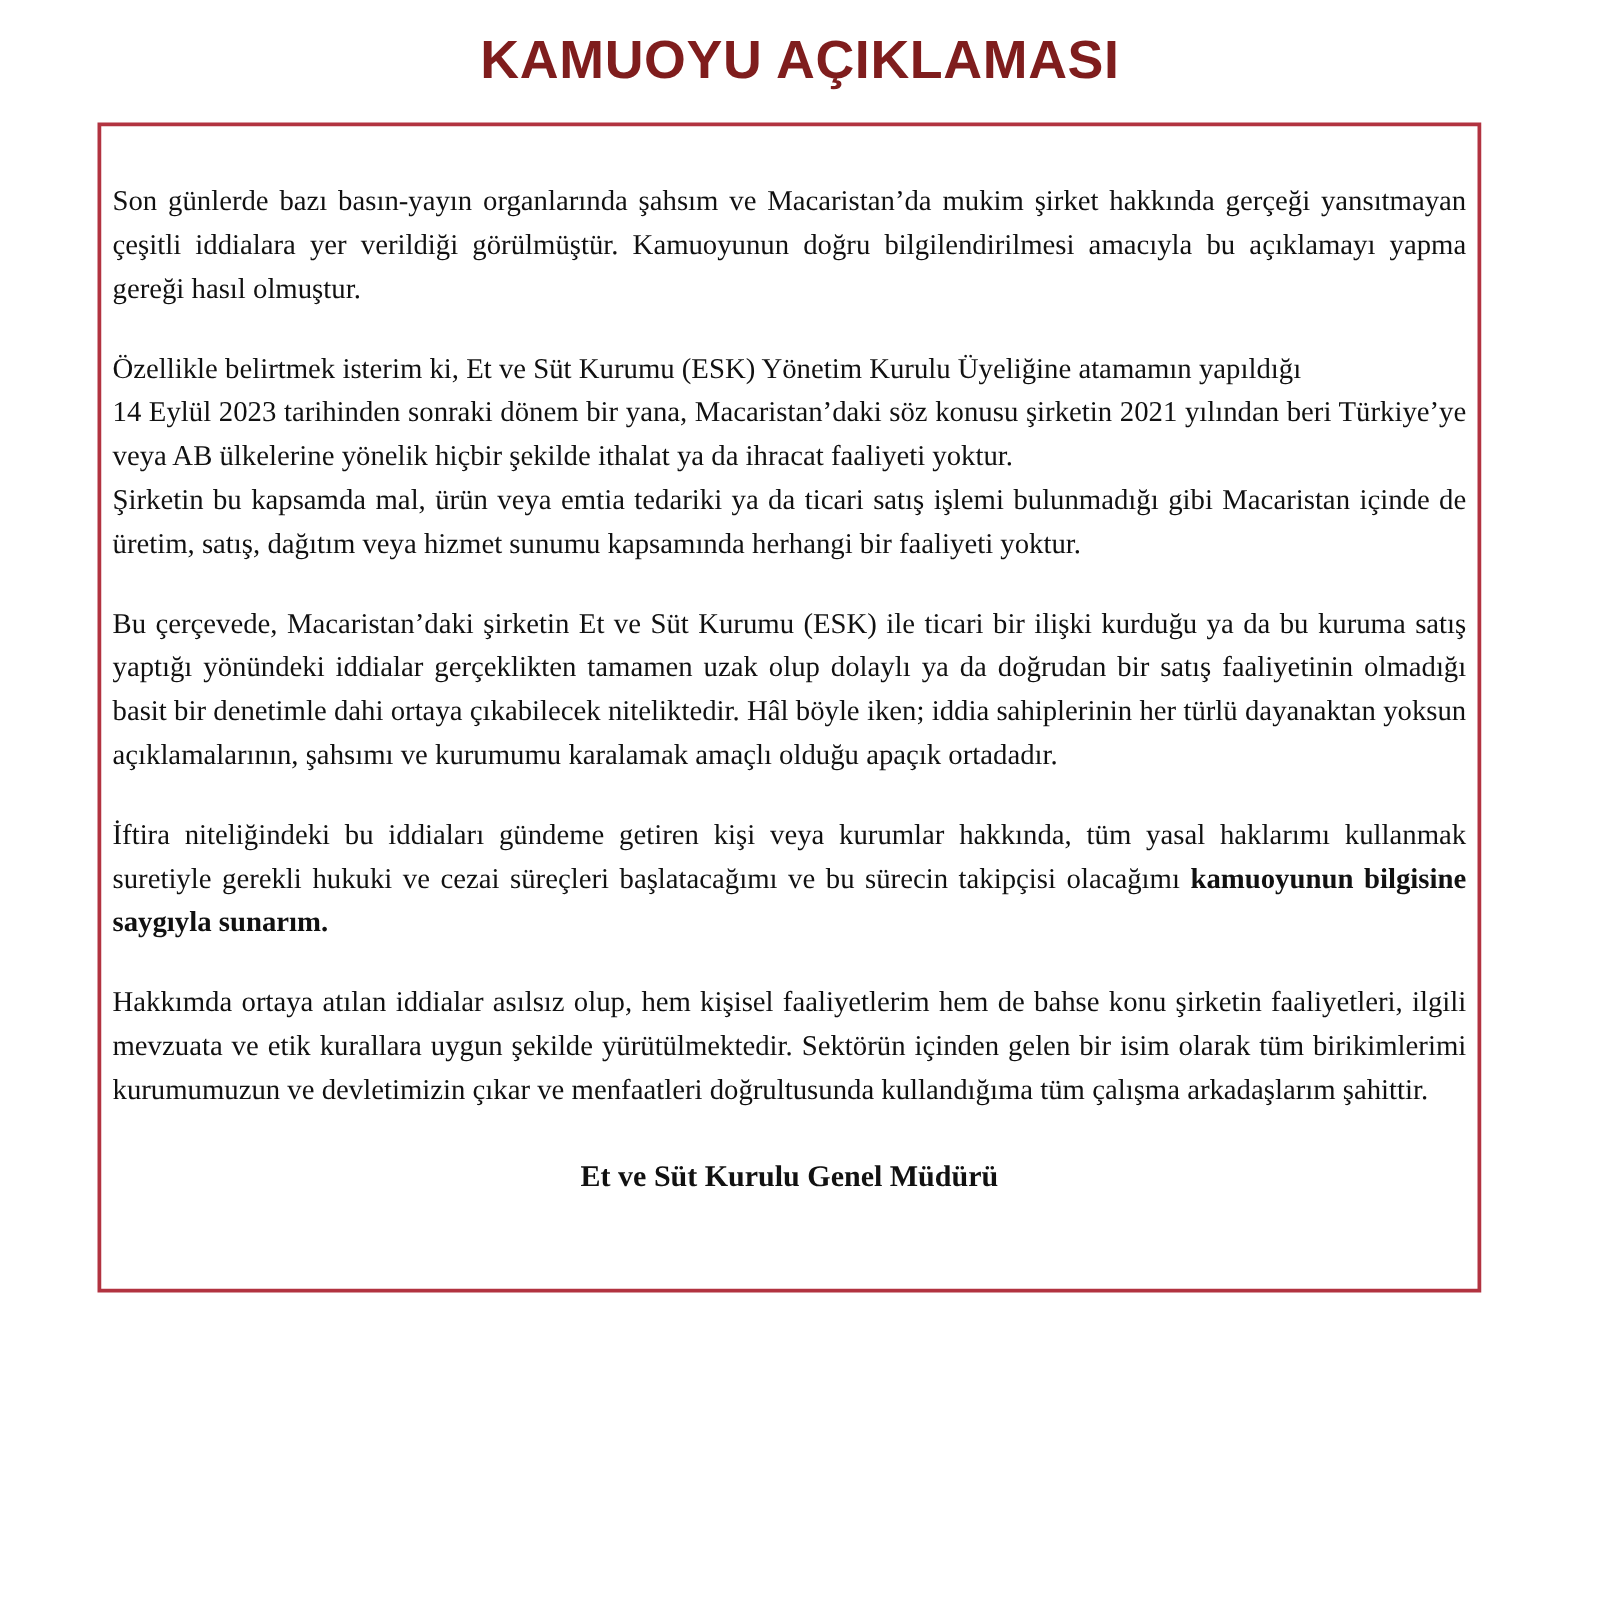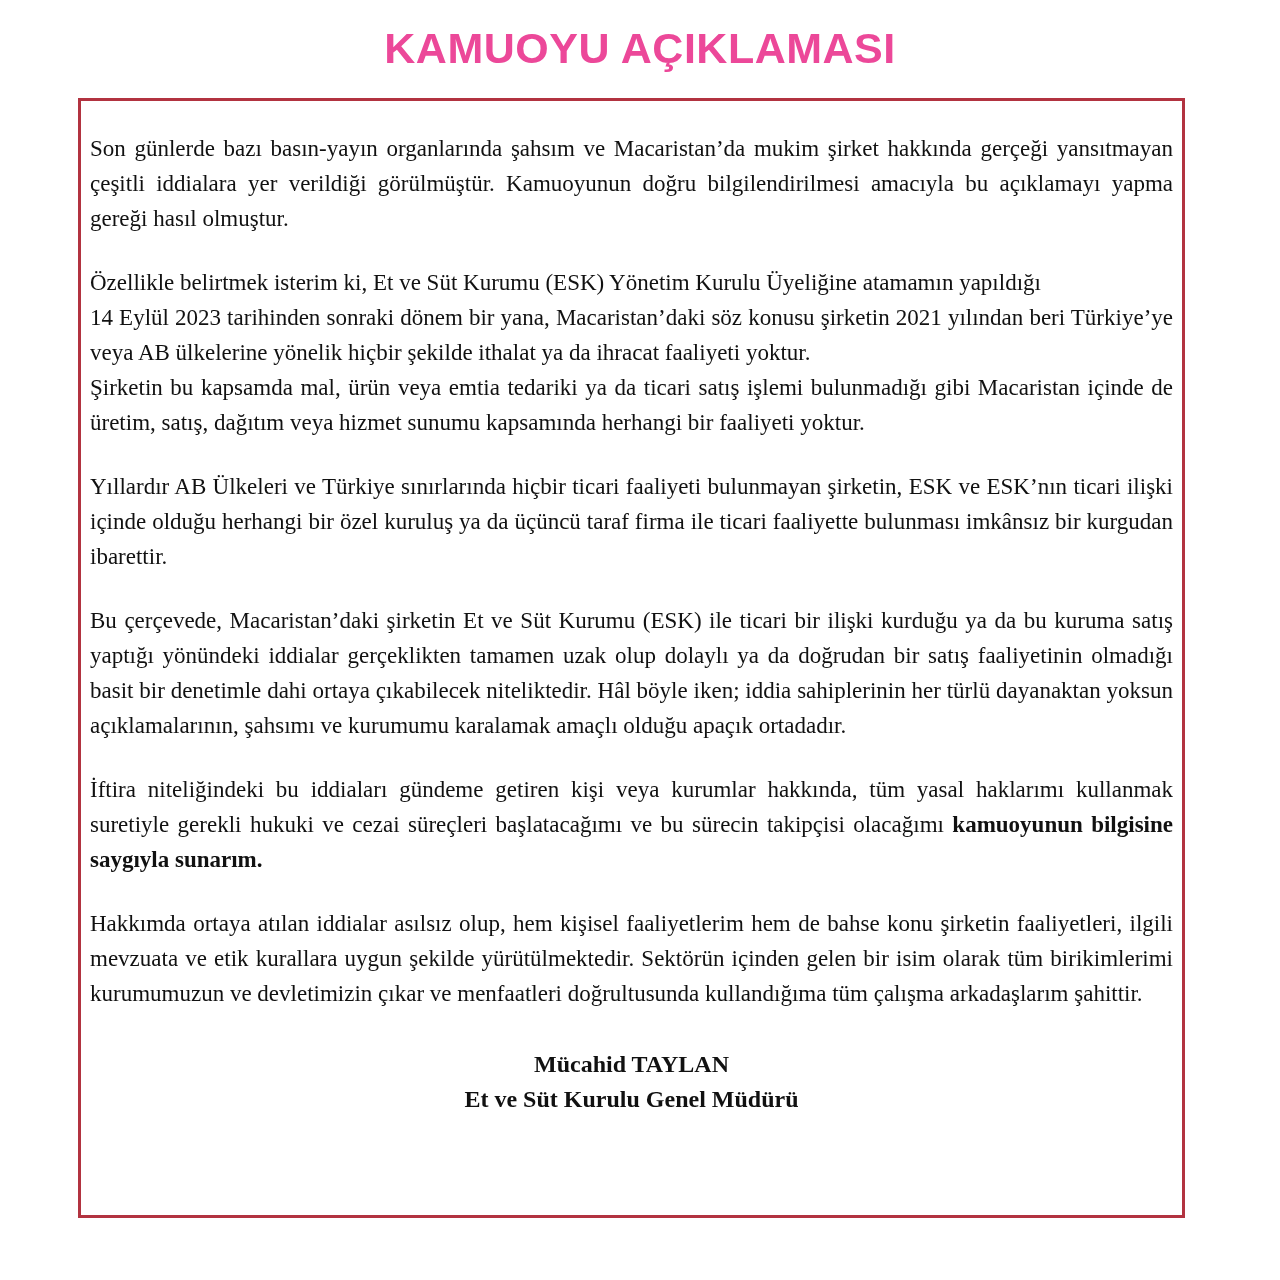--- a/index.html
+++ b/index.html
@@ -16,31 +16,31 @@
     color: #111111;
     overflow: hidden;
   }
   .title {
     margin: 24px 0 0 0;
     text-align: center;
     font-family: "Liberation Sans", sans-serif;
     font-weight: bold;
     font-size: 43px;
     letter-spacing: 0.5px;
-    color: #ec4899;
+    color: #7f1d1d;
   }
   .box {
     position: absolute;
     left: 78px;
     top: 98px;
     width: 1107px;
-    height: 1120px;
+    height: 936px;
     box-sizing: border-box;
     border: 3px solid #b23340;
-    padding: 30px 9px 10px 9px;
+    padding: 42px 9px 10px 9px;
     overflow: hidden;
   }
   .para {
     margin: 0 0 29px 0;
     text-align: justify;
     white-space: pre-wrap;
     font-size: 23px;
     line-height: 35px;
   }
   .para strong {
@@ -58,23 +58,21 @@
 <body>
 
 <div class="page">
   <h1 class="title">KAMUOYU AÇIKLAMASI</h1>
 
   <div class="box">
     <p class="para">Son günlerde bazı basın-yayın organlarında şahsım ve Macaristan’da mukim şirket hakkında gerçeği yansıtmayan çeşitli iddialara yer verildiği görülmüştür. Kamuoyunun doğru bilgilendirilmesi amacıyla bu açıklamayı yapma gereği hasıl olmuştur.</p>
     <p class="para">Özellikle belirtmek isterim ki, Et ve Süt Kurumu (ESK) Yönetim Kurulu Üyeliğine atamamın yapıldığı
 14 Eylül 2023 tarihinden sonraki dönem bir yana, Macaristan’daki söz konusu şirketin 2021 yılından beri Türkiye’ye veya AB ülkelerine yönelik hiçbir şekilde ithalat ya da ihracat faaliyeti yoktur.
 Şirketin bu kapsamda mal, ürün veya emtia tedariki ya da ticari satış işlemi bulunmadığı gibi Macaristan içinde de üretim, satış, dağıtım veya hizmet sunumu kapsamında herhangi bir faaliyeti yoktur.</p>
-    <p class="para">Yıllardır AB Ülkeleri ve Türkiye sınırlarında hiçbir ticari faaliyeti bulunmayan şirketin, ESK ve ESK’nın ticari ilişki içinde olduğu herhangi bir özel kuruluş ya da üçüncü taraf firma ile ticari faaliyette bulunması imkânsız bir kurgudan ibarettir.</p>
     <p class="para">Bu çerçevede, Macaristan’daki şirketin Et ve Süt Kurumu (ESK) ile ticari bir ilişki kurduğu ya da bu kuruma satış yaptığı yönündeki iddialar gerçeklikten tamamen uzak olup dolaylı ya da doğrudan bir satış faaliyetinin olmadığı basit bir denetimle dahi ortaya çıkabilecek niteliktedir. Hâl böyle iken; iddia sahiplerinin her türlü dayanaktan yoksun açıklamalarının, şahsımı ve kurumumu karalamak amaçlı olduğu apaçık ortadadır.</p>
     <p class="para"><span>İftira niteliğindeki bu iddiaları gündeme getiren kişi veya kurumlar hakkında, tüm yasal haklarımı kullanmak suretiyle gerekli hukuki ve cezai süreçleri başlatacağımı ve bu sürecin takipçisi olacağımı </span><strong>kamuoyunun bilgisine saygıyla sunarım.</strong></p>
     <p class="para">Hakkımda ortaya atılan iddialar asılsız olup, hem kişisel faaliyetlerim hem de bahse konu şirketin faaliyetleri, ilgili mevzuata ve etik kurallara uygun şekilde yürütülmektedir. Sektörün içinden gelen bir isim olarak tüm birikimlerimi kurumumuzun ve devletimizin çıkar ve menfaatleri doğrultusunda kullandığıma tüm çalışma arkadaşlarım şahittir.</p>
 
     <div class="signature">
-      <div>Mücahid TAYLAN</div>
       <div>Et ve Süt Kurulu Genel Müdürü</div>
     </div>
   </div>
 </div>
 
 </body></html>

